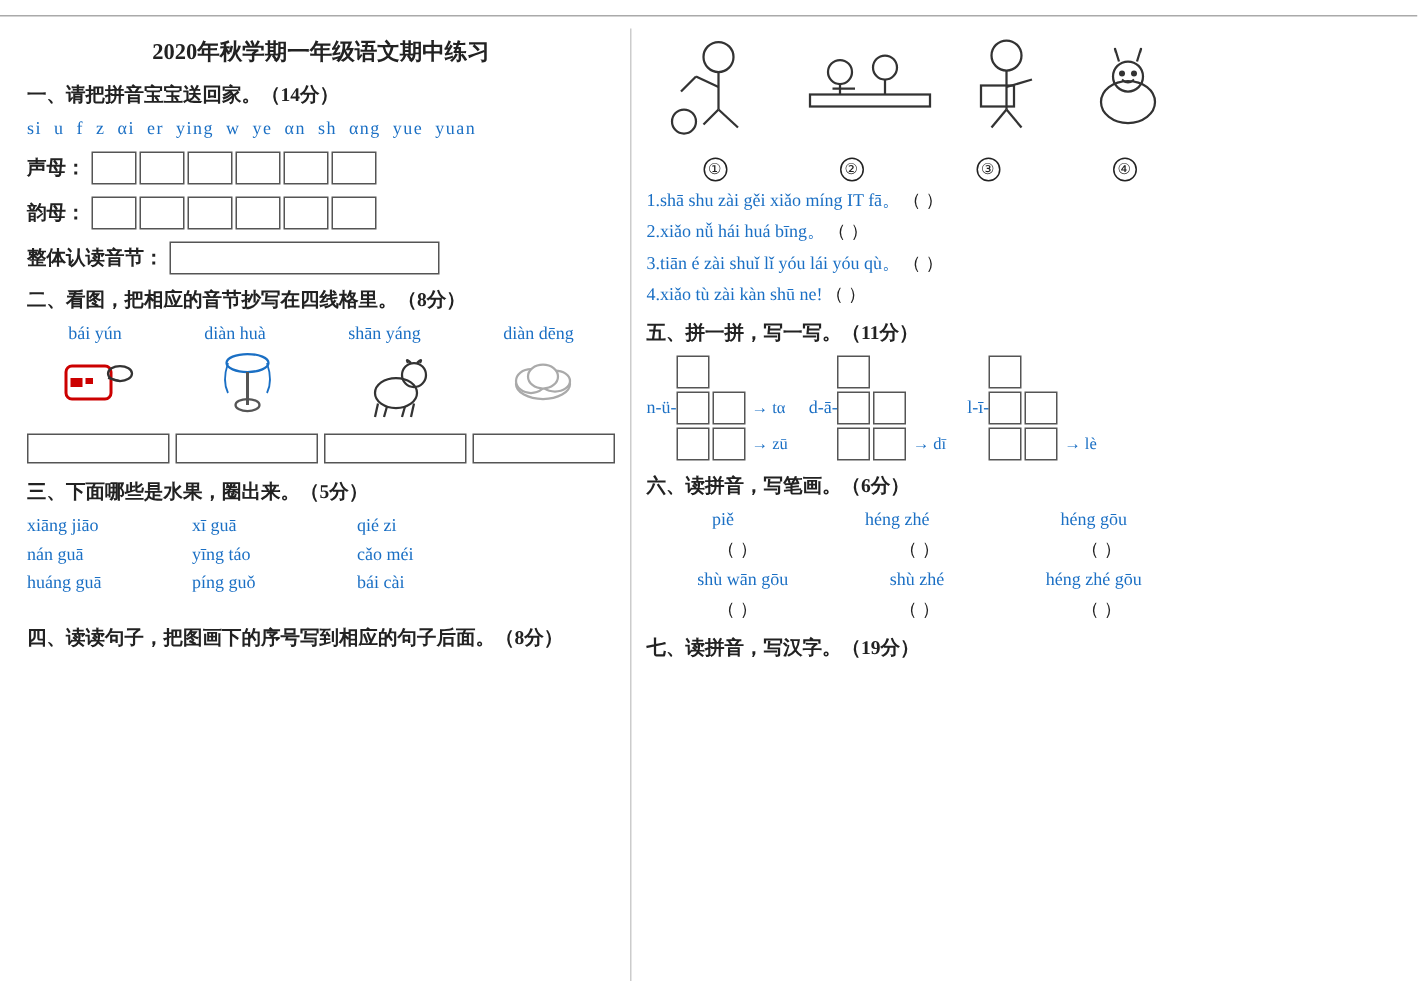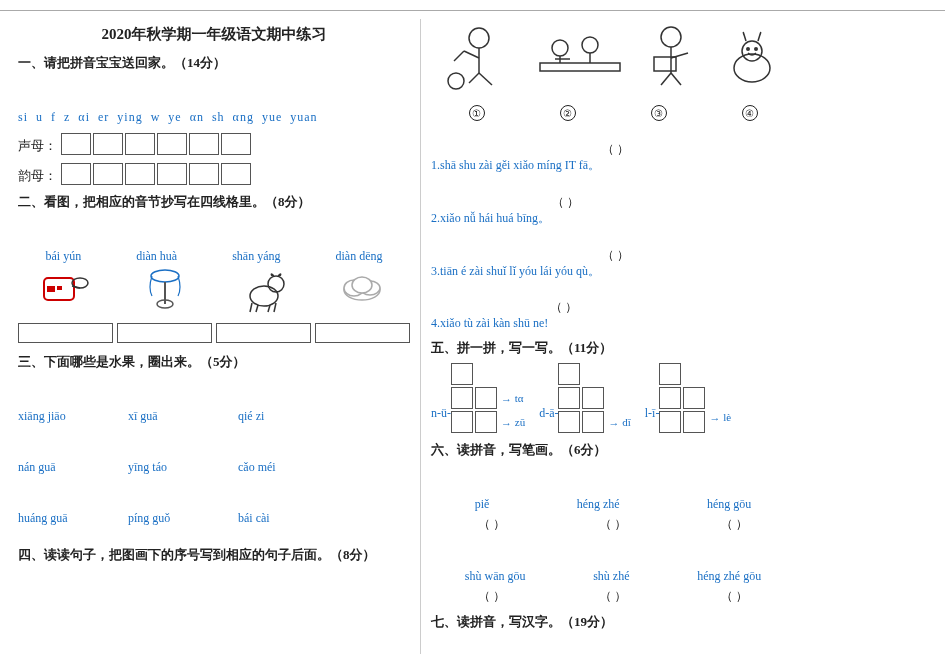--- a/index.html
+++ b/index.html
@@ -45,22 +45,23 @@
       flex-wrap: wrap;
       gap: 4px 8px;
       margin: 6px 0 8px 0;
       font-size: 12px;
       color: #1a6fc4;
       letter-spacing: 1px;
     }
     .pinyin-row span { color: #1a6fc4; }
     .input-row {
       display: flex;
-      align-items: flex-end;
+      align-items: center;
       margin-bottom: 8px;
+      font-weight: bold;
     }
     .input-label {
       min-width: 36px;
       font-size: 13px;
       margin-right: 4px;
     }
     .boxes-row {
       display: flex;
       gap: 2px;
     }
@@ -133,21 +134,21 @@
       justify-content: center;
       font-size: 10px;
     }
     .sentence-line {
       font-size: 12px;
       margin-bottom: 4px;
       display: flex;
       align-items: center;
       gap: 2px;
     }
-    .blue { color: #1a6fc4; margin-top: 32px; }
+    .blue { color: #1a6fc4; }
     .bracket { color: #222; }
     .pinyin-write-grid {
       display: flex;
       gap: 12px;
       margin: 6px 0;
       align-items: flex-start;
     }
     .pinyin-group {
       display: flex;
       flex-direction: row;
@@ -233,20 +234,24 @@
       <span class="input-label">韵母：</span>
       <div class="boxes-row">
         <div class="box"></div>
         <div class="box"></div>
         <div class="box"></div>
         <div class="box"></div>
         <div class="box"></div>
         <div class="box"></div>
       </div>
     </div>
+    <div class="input-row">
+      <span class="input-label">整体认读音节：</span>
+      <div class="wide-box"></div>
+    </div>
 
     <div class="section-title">二、看图，把相应的音节抄写在四线格里。（8分）</div>
     <div class="section2-pinyin">
       <span class="blue">bái yún</span>
       <span class="blue">diàn huà</span>
       <span class="blue">shān yáng</span>
       <span class="blue">diàn dēng</span>
     </div>
     <div class="section2-images">
 
@@ -435,21 +440,21 @@
       </div>
 
       <div class="pinyin-group">
         <span class="pinyin-group-label blue">l-ī-</span>
         <div class="grid-boxes">
           <div class="small-box"></div>
           <div style="display:flex;align-items:center;gap:2px;">
             <div class="small-box"></div>
             <div class="small-box"></div>
           </div>
-          <div style="display:flex;gap:2px;">
+          <div style="display:flex;align-items:center;gap:2px;">
             <div class="small-box"></div>
             <div class="small-box"></div>
             <span class="arrow-label blue">→ lè</span>
           </div>
         </div>
       </div>
     </div>
 
     <div class="section-title">六、读拼音，写笔画。（6分）</div>
     <div class="bihua-row">

